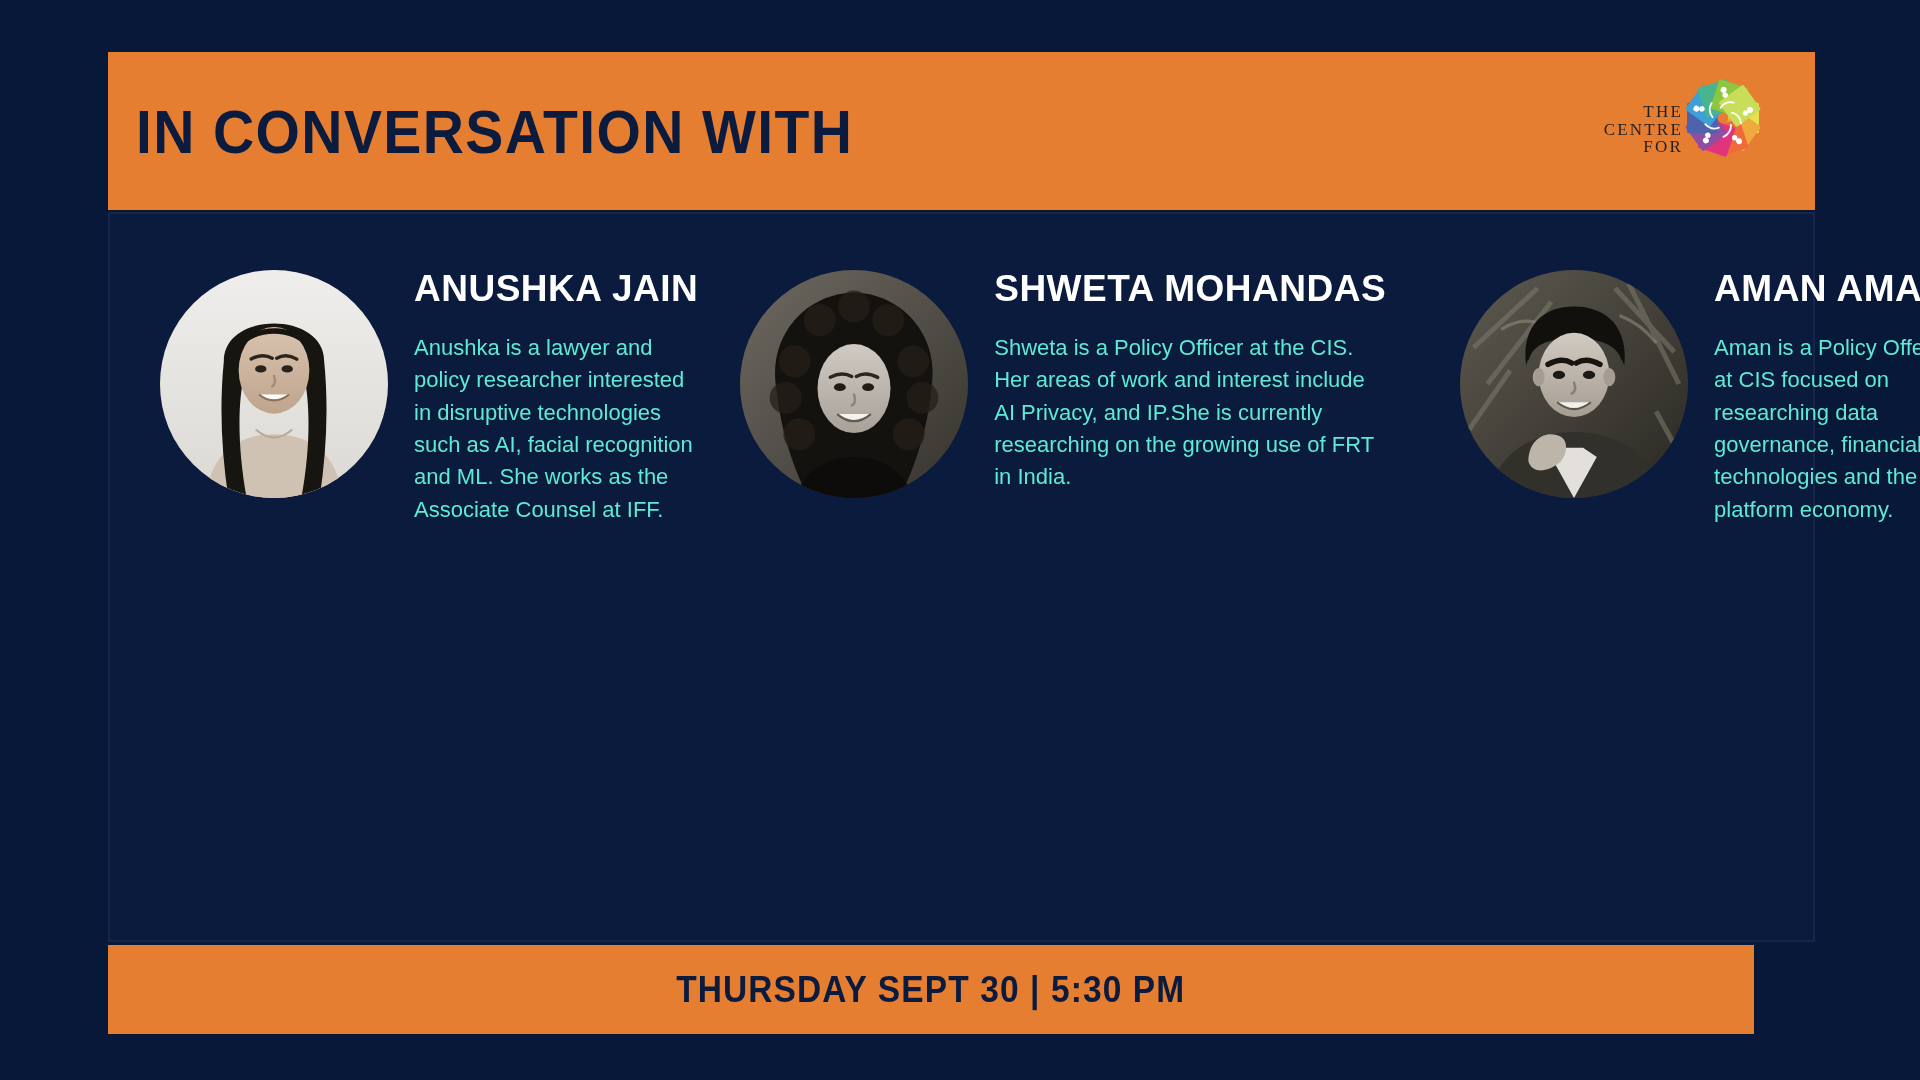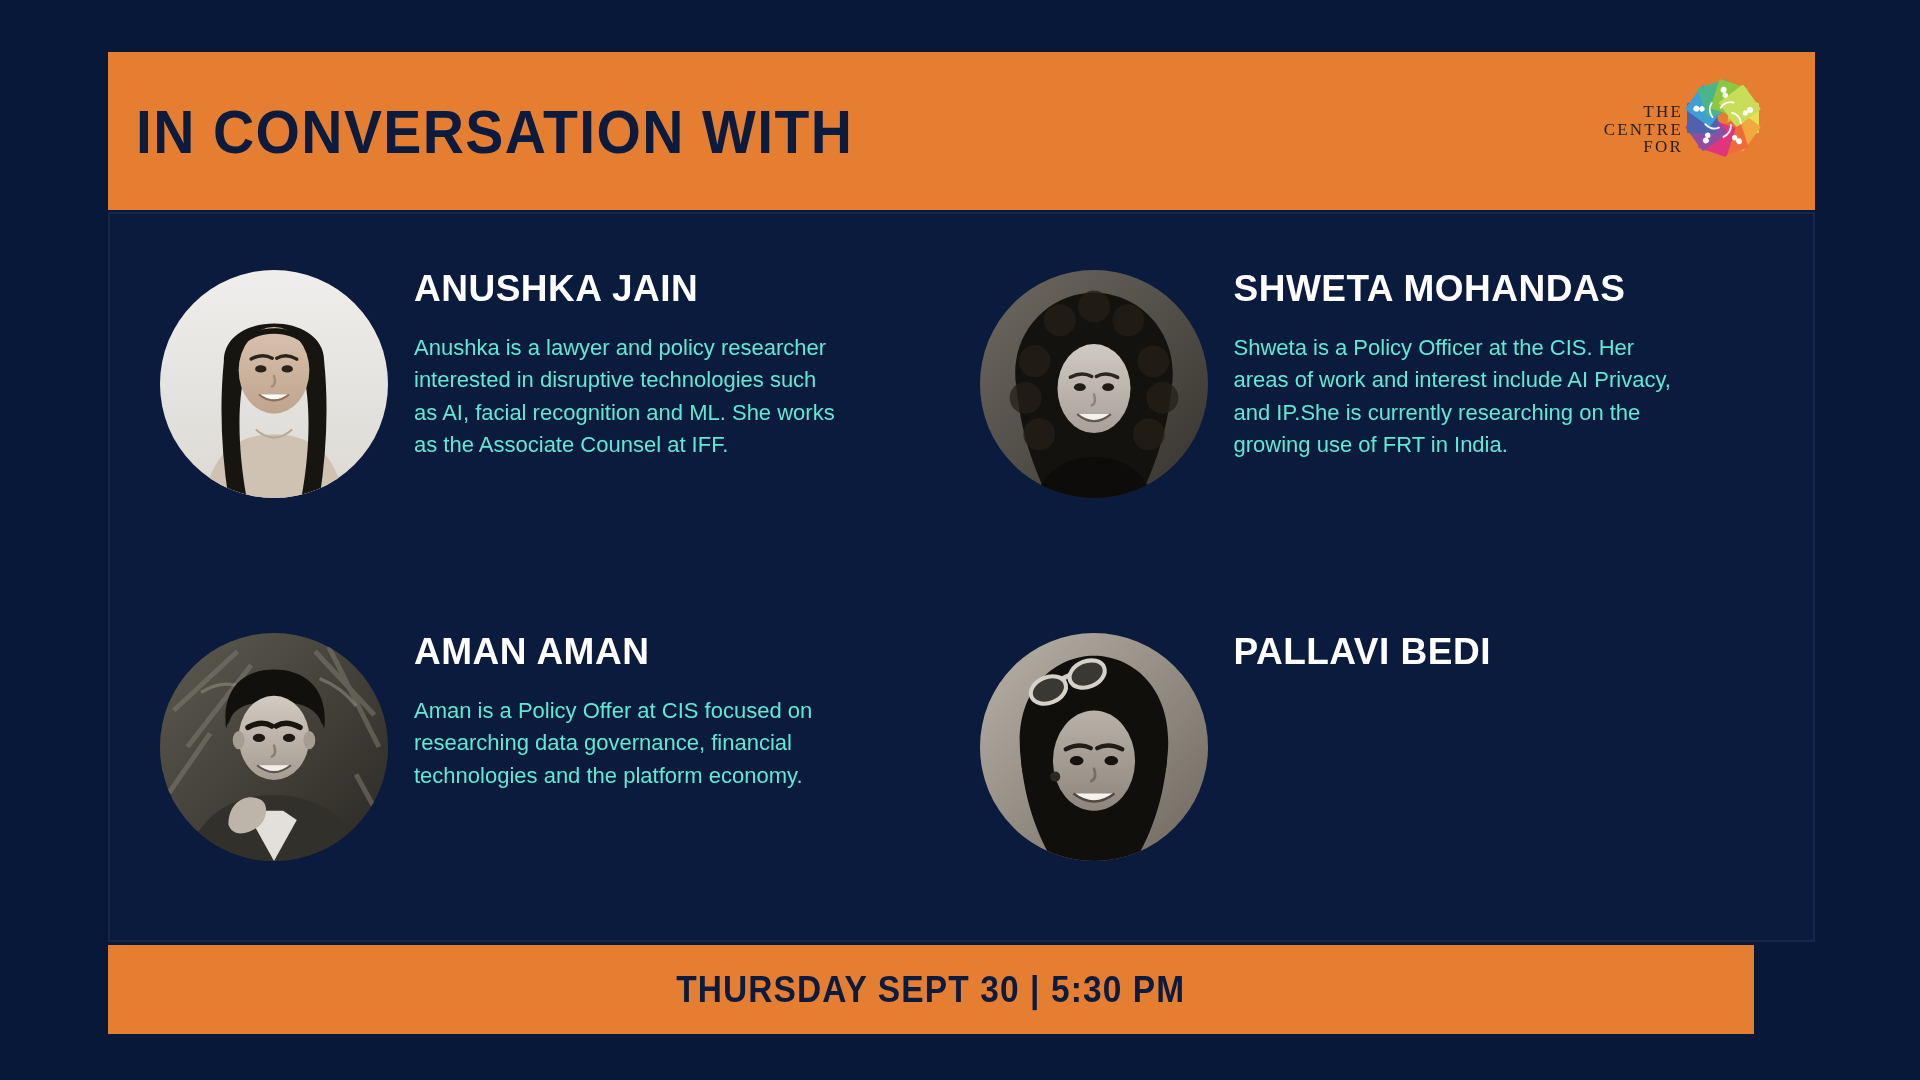--- a/index.html
+++ b/index.html
@@ -91,21 +91,21 @@
     left:108px; top:212px;
     width:1707px; height:730px;
     background:#0b1b3d;
     border:2px solid #16264a;
   }
 
   .speaker-grid {
     position:absolute;
     inset:0;
     display:grid;
-    grid-template-columns:1fr 1fr;
+    grid-template-columns:1fr 1fr 1fr 1fr;
     grid-template-rows:1fr 1fr;
   }
 
   .speaker {
     display:flex;
     align-items:flex-start;
     padding:18px 24px 10px 50px;
     gap:26px;
   }
 

